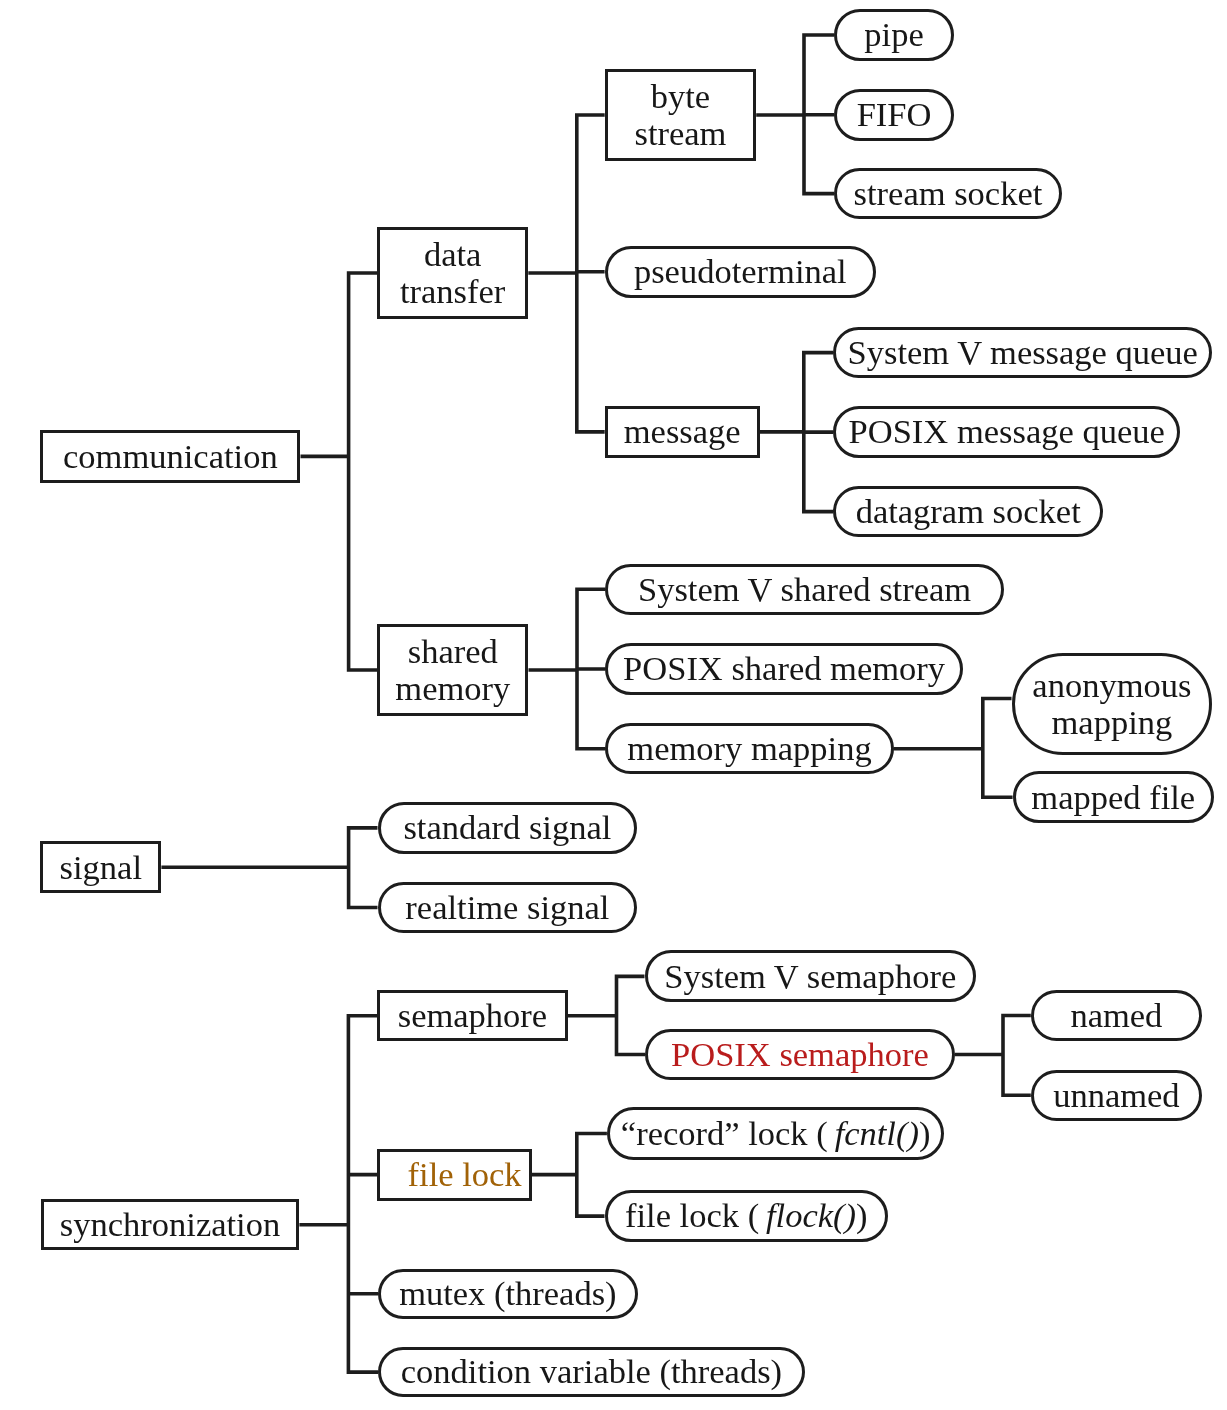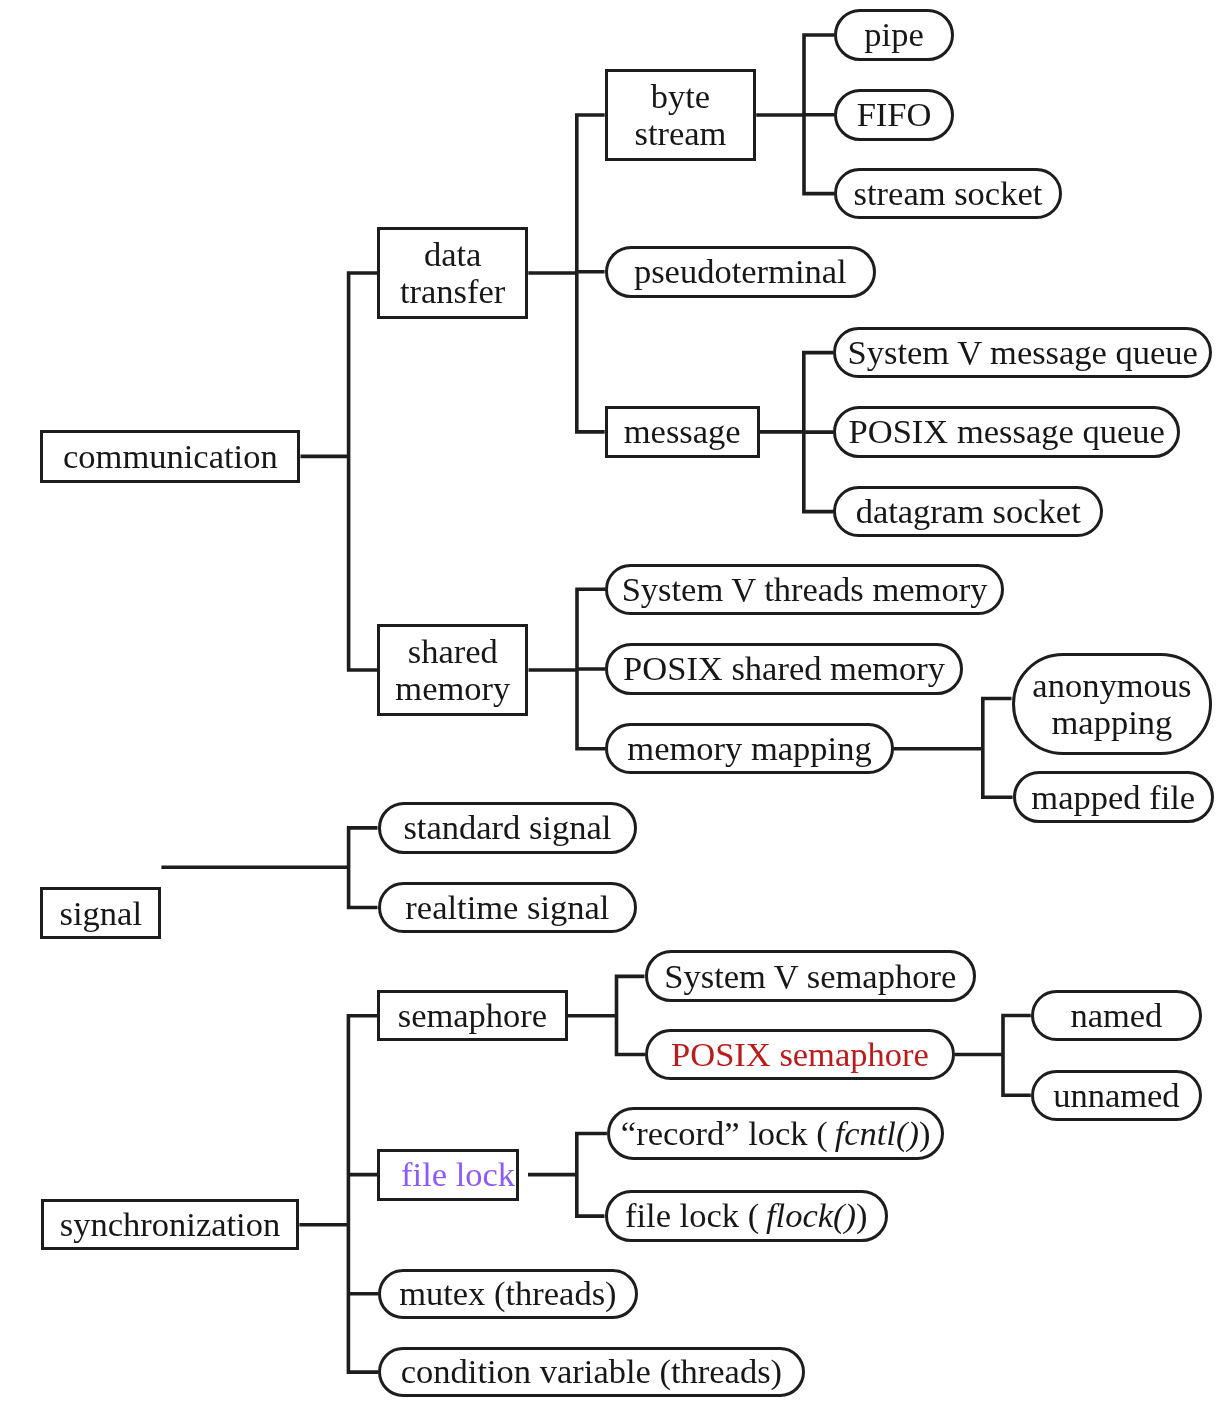--- a/index.html
+++ b/index.html
@@ -70,36 +70,36 @@
         <span class="ln">POSIX message queue</span>
       </div>
     <div class="node pill" style="left: 833.2px; top: 485.9px; width: 270px; height: 51.4px; border: 3.6px solid rgb(29, 29, 29); font-size: 34.5px; color: rgb(23, 23, 23); line-height: 1.08;">
         <span class="ln">datagram socket</span>
       </div>
     <div class="node rect" style="left: 377.2px; top: 624px; width: 151.3px; height: 92px; border: 3.6px solid rgb(29, 29, 29); font-size: 34.5px; color: rgb(23, 23, 23); line-height: 1.08;">
         <span class="ln">shared</span>
         <span class="ln">memory</span>
       </div>
     <div class="node pill" style="left: 605.4px; top: 563.6px; width: 398.3px; height: 51.4px; border: 3.6px solid rgb(29, 29, 29); font-size: 34.5px; color: rgb(23, 23, 23); line-height: 1.08;">
-        <span class="ln">System V threads memory</span>
+        <span class="ln">System V shared stream</span>
       </div>
     <div class="node pill" style="left: 605.4px; top: 643.3px; width: 357.4px; height: 51.4px; border: 3.6px solid rgb(29, 29, 29); font-size: 34.5px; color: rgb(23, 23, 23); line-height: 1.08;">
         <span class="ln">POSIX shared memory</span>
       </div>
     <div class="node pill" style="left: 605.4px; top: 723.1px; width: 288.2px; height: 51.4px; border: 3.6px solid rgb(29, 29, 29); font-size: 34.5px; color: rgb(23, 23, 23); line-height: 1.08;">
         <span class="ln">memory mapping</span>
       </div>
     <div class="node pill" style="left: 1011.5px; top: 652.8px; width: 200.8px; height: 102px; border: 3.6px solid rgb(29, 29, 29); font-size: 34.5px; color: rgb(23, 23, 23); line-height: 1.08;">
         <span class="ln">anonymous</span>
         <span class="ln">mapping</span>
       </div>
     <div class="node pill" style="left: 1012.6px; top: 771.3px; width: 201.3px; height: 51.8px; border: 3.6px solid rgb(29, 29, 29); font-size: 34.5px; color: rgb(23, 23, 23); line-height: 1.08;">
         <span class="ln">mapped file</span>
       </div>
-    <div class="node rect" style="left: 40.2px; top: 841.2px; width: 121.2px; height: 52px; border: 3.6px solid rgb(29, 29, 29); font-size: 34.5px; color: rgb(23, 23, 23); line-height: 1.08; margin-top: 46px;">
+    <div class="node rect" style="left: 40.2px; top: 841.2px; width: 121.2px; height: 52px; border: 3.6px solid rgb(29, 29, 29); font-size: 34.5px; color: rgb(23, 23, 23); line-height: 1.08;">
         <span class="ln">signal</span>
       </div>
     <div class="node pill" style="left: 377.5px; top: 802.2px; width: 259.8px; height: 51.4px; border: 3.6px solid rgb(29, 29, 29); font-size: 34.5px; color: rgb(23, 23, 23); line-height: 1.08;">
         <span class="ln">standard signal</span>
       </div>
     <div class="node pill" style="left: 377.5px; top: 881.8px; width: 259.8px; height: 51.4px; border: 3.6px solid rgb(29, 29, 29); font-size: 34.5px; color: rgb(23, 23, 23); line-height: 1.08;">
         <span class="ln">realtime signal</span>
       </div>
     <div class="node rect" style="left: 40.6px; top: 1199.3px; width: 258.8px; height: 50.8px; border: 3.6px solid rgb(29, 29, 29); font-size: 34.5px; color: rgb(23, 23, 23); line-height: 1.08;">
         <span class="ln">synchronization</span>
@@ -112,21 +112,21 @@
       </div>
     <div class="node pill" style="left: 645px; top: 1028.7px; width: 309.9px; height: 51.6px; border: 3.6px solid rgb(29, 29, 29); font-size: 34.5px; color: #b91c1c; line-height: 1.08;">
         <span class="ln">POSIX semaphore</span>
       </div>
     <div class="node pill" style="left: 1030.8px; top: 989.8px; width: 171.2px; height: 51.4px; border: 3.6px solid rgb(29, 29, 29); font-size: 34.5px; color: rgb(23, 23, 23); line-height: 1.08;">
         <span class="ln">named</span>
       </div>
     <div class="node pill" style="left: 1030.8px; top: 1069.5px; width: 171.2px; height: 51.4px; border: 3.6px solid rgb(29, 29, 29); font-size: 34.5px; color: rgb(23, 23, 23); line-height: 1.08;">
         <span class="ln">unnamed</span>
       </div>
-    <div class="node rect" style="left: 377.1px; top: 1148.6px; width: 142px; height: 52px; border: 3.6px solid rgb(29, 29, 29); font-size: 34.5px; color: #8b5cf6; line-height: 1.08; padding-left: 20px;">
+    <div class="node rect" style="left: 377.1px; top: 1148.6px; width: 155px; height: 52px; border: 3.6px solid rgb(29, 29, 29); font-size: 34.5px; color: #a16207; line-height: 1.08; padding-left: 20px;">
         <span class="ln">file lock</span>
       </div>
     <div class="node pill" style="left: 606.9px; top: 1107.3px; width: 337.5px; height: 52.4px; border: 3.6px solid rgb(29, 29, 29); font-size: 34.5px; color: rgb(23, 23, 23); line-height: 1.08;">
         <span class="ln"><span>“record” lock ( </span><i>fcntl()</i><span>)</span></span>
       </div>
     <div class="node pill" style="left: 604.5px; top: 1190px; width: 283.6px; height: 52.2px; border: 3.6px solid rgb(29, 29, 29); font-size: 34.5px; color: rgb(23, 23, 23); line-height: 1.08;">
         <span class="ln"><span>file lock ( </span><i>flock()</i><span>)</span></span>
       </div>
     <div class="node pill" style="left: 378.2px; top: 1268.6px; width: 259.4px; height: 50.3px; border: 3.6px solid rgb(29, 29, 29); font-size: 34.5px; color: rgb(23, 23, 23); line-height: 1.08;">
         <span class="ln">mutex (threads)</span>

